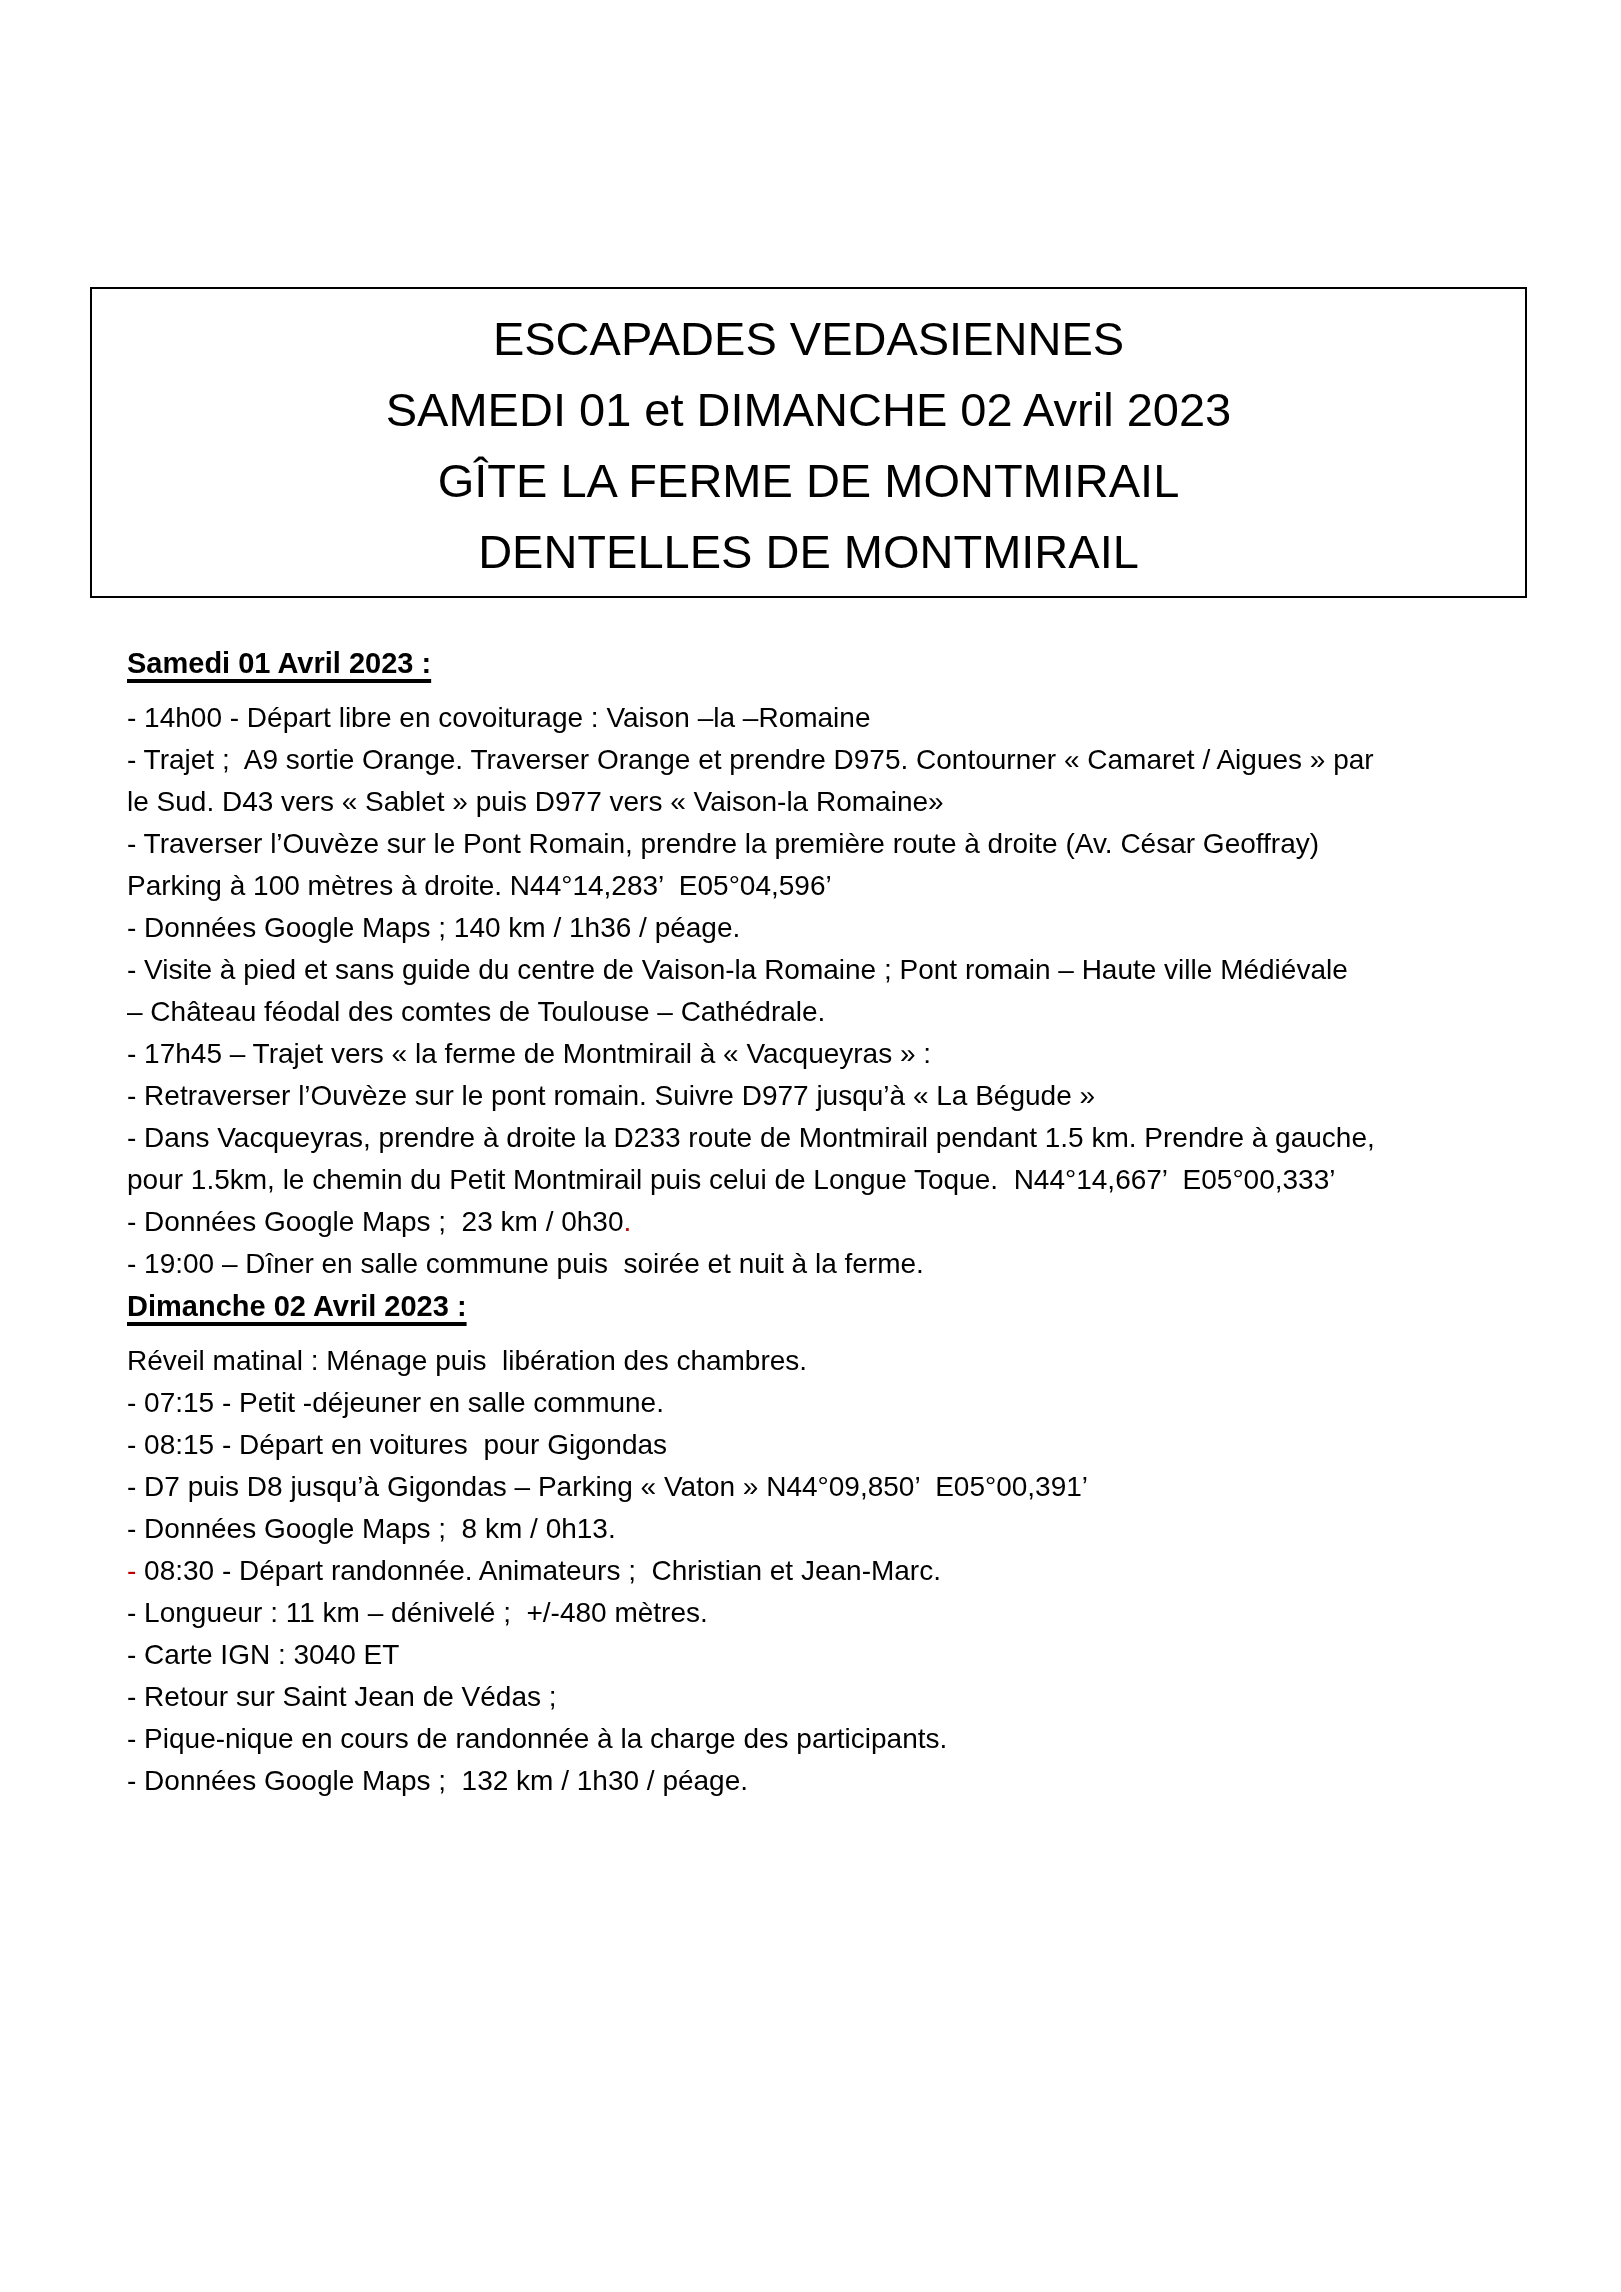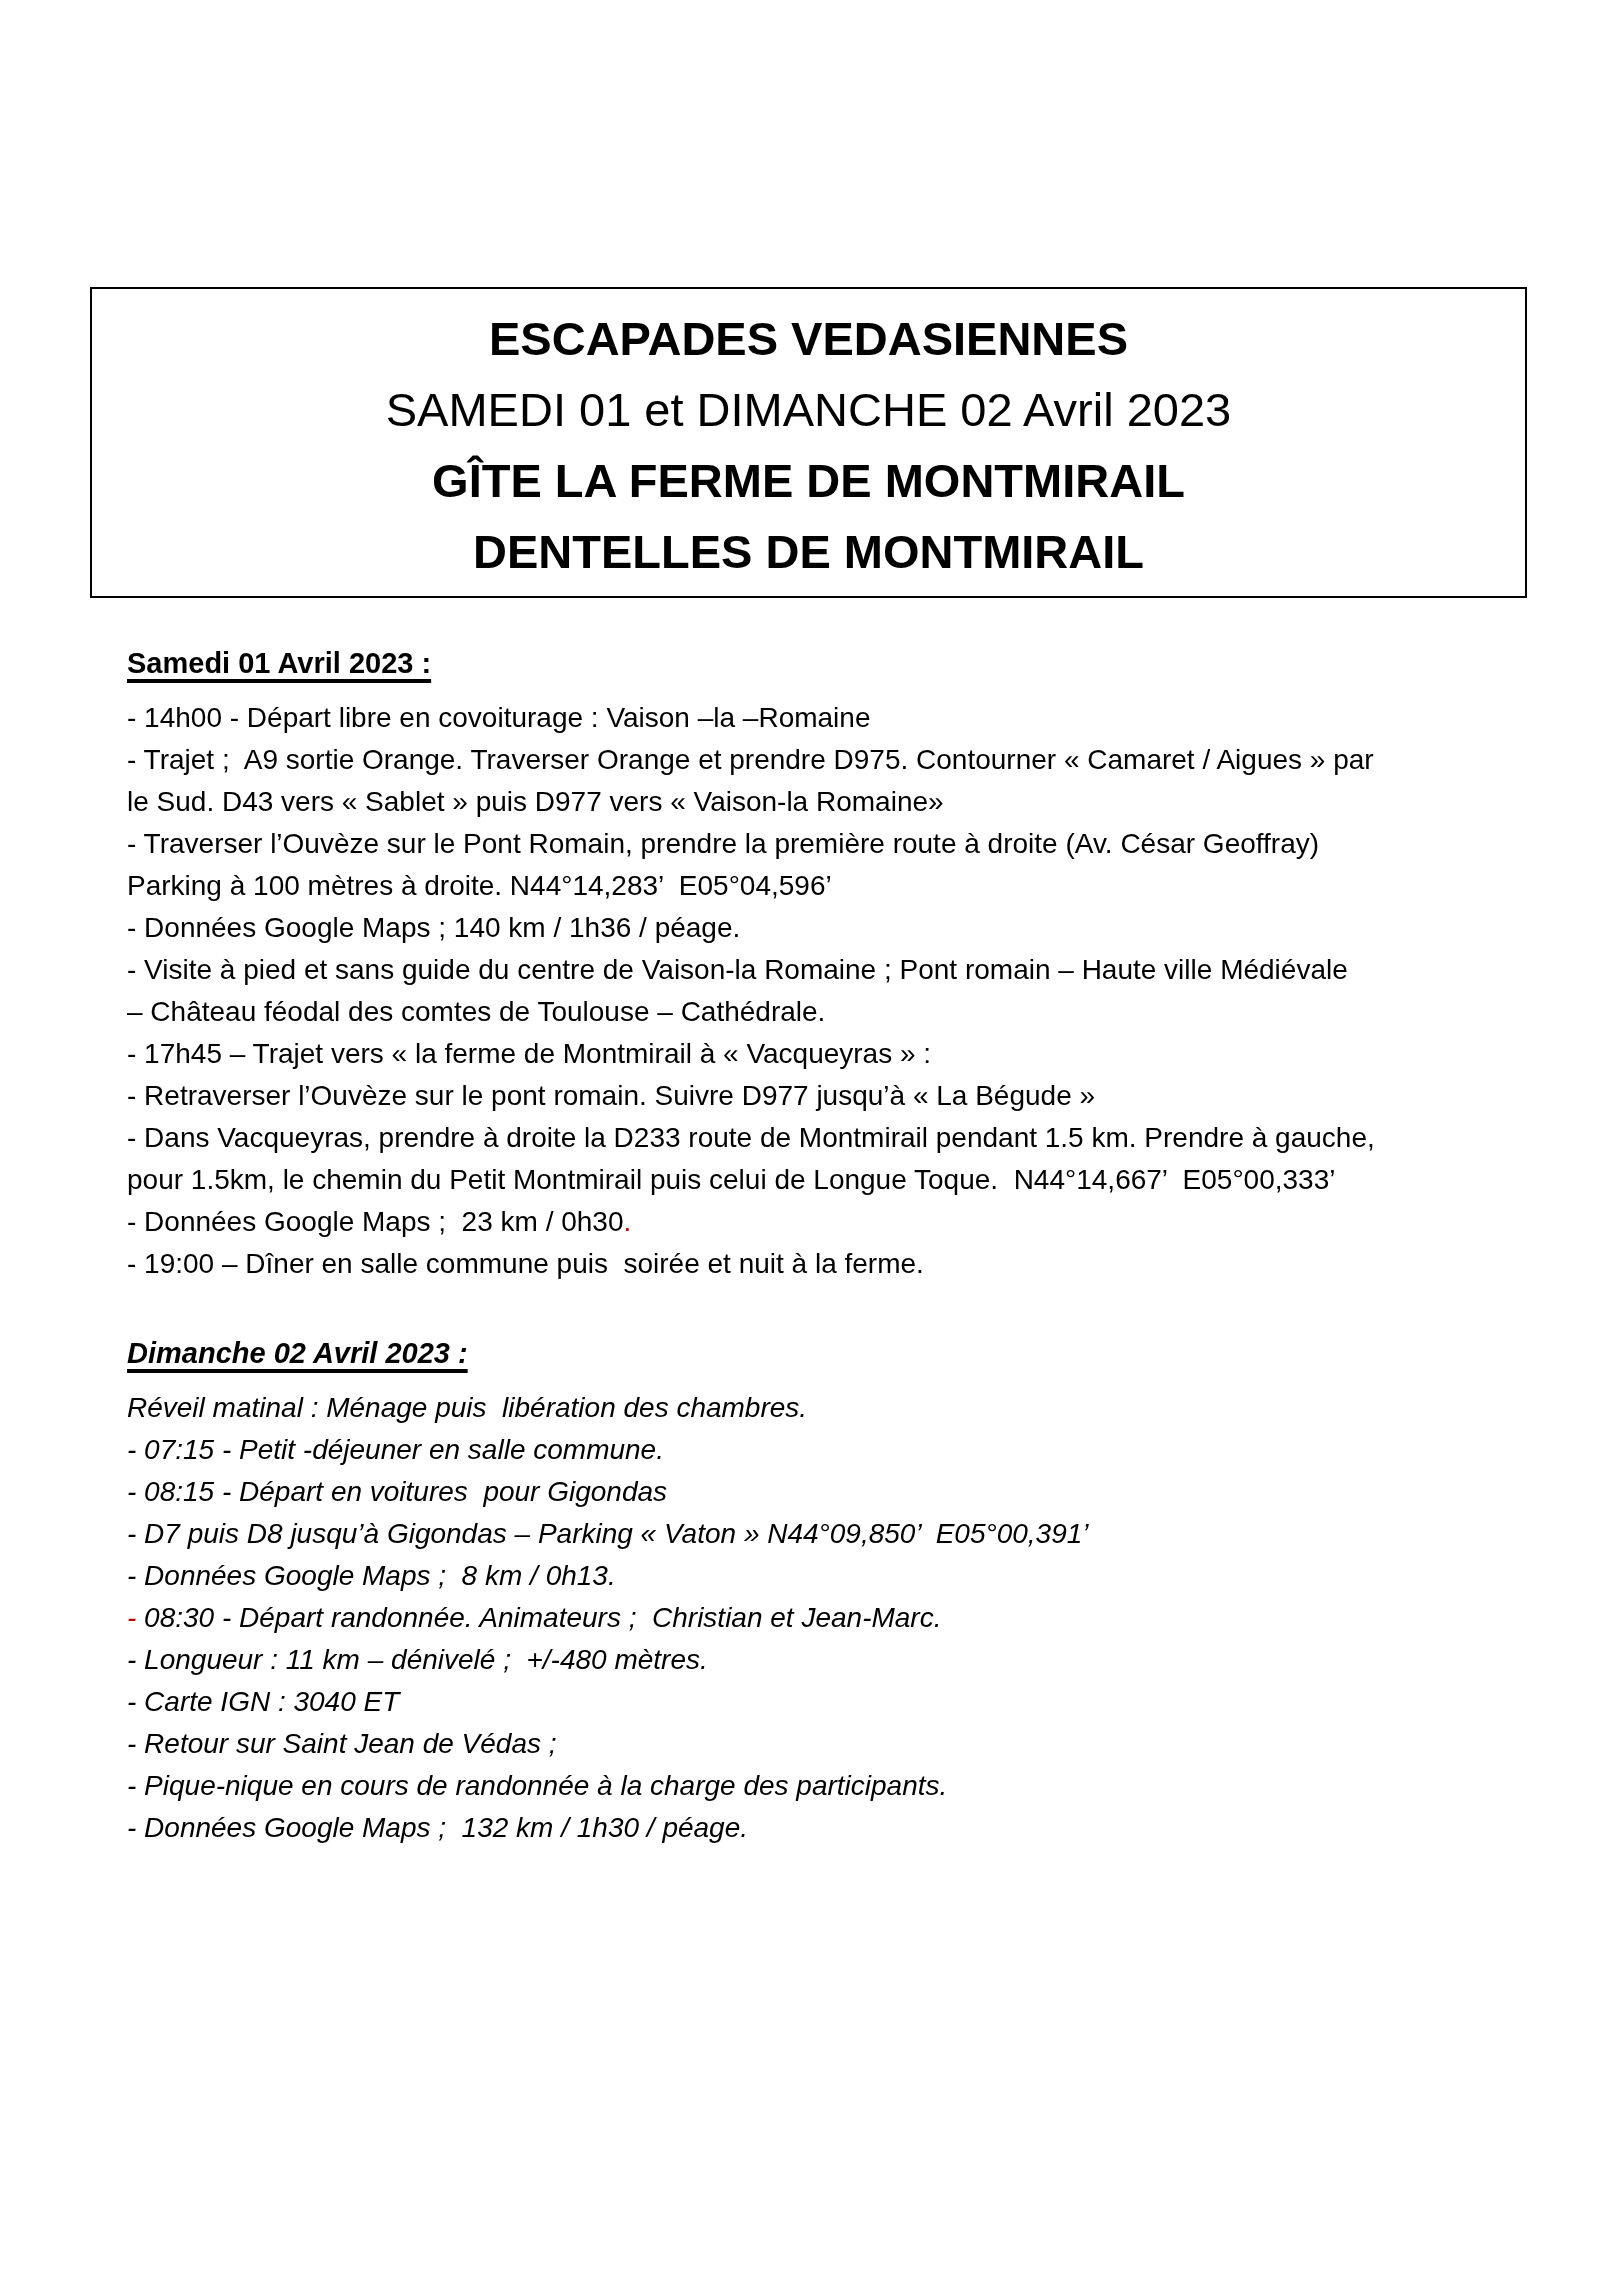--- a/index.html
+++ b/index.html
@@ -25,31 +25,29 @@
     border: 2.9px solid #000000;
     text-align: center;
     padding: 13.7px 0 9.8px 0;
   }
   .title-line {
     font-size: 47px;
     line-height: 71px;
     white-space: pre;
   }
   .title-line.bold {
-    font-weight: bold;
+    font-weight: normal;
   }
   .doc-body {
     position: absolute;
     left: 127px;
     top: 642px;
     right: 108px;
   }
   .section + .section {
-    margin-top: 47px;
-    font-style: italic;
   }
   .section-heading {
     font-size: 29px;
     font-weight: bold;
     line-height: 43px;
     margin-bottom: 11.8px;
     text-decoration: underline;
     text-decoration-thickness: 3.9px;
     text-underline-offset: 5.9px;
     white-space: pre;

